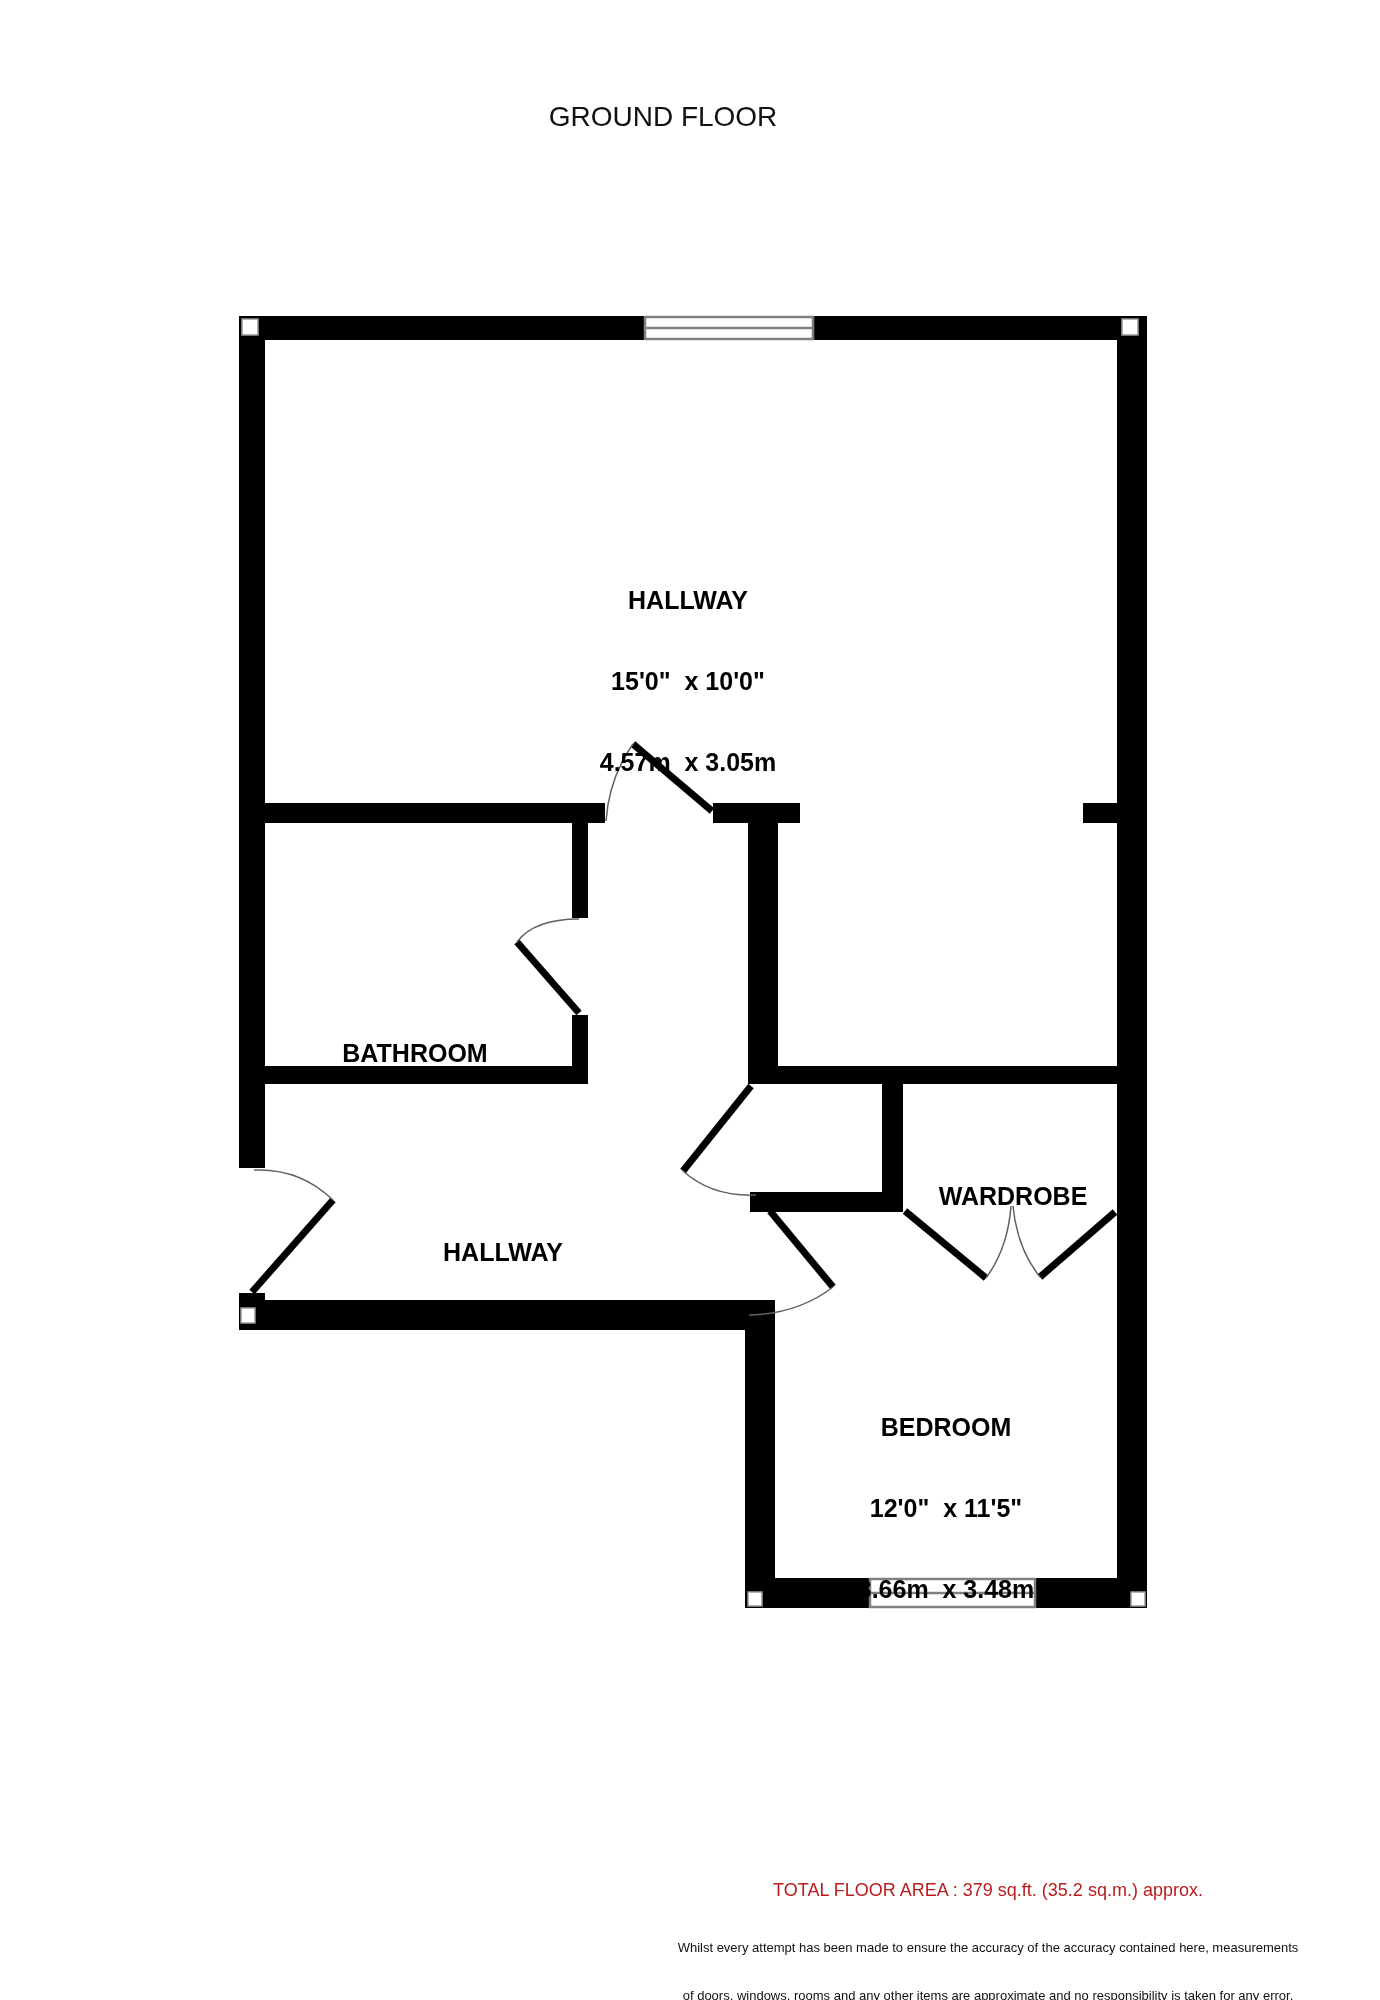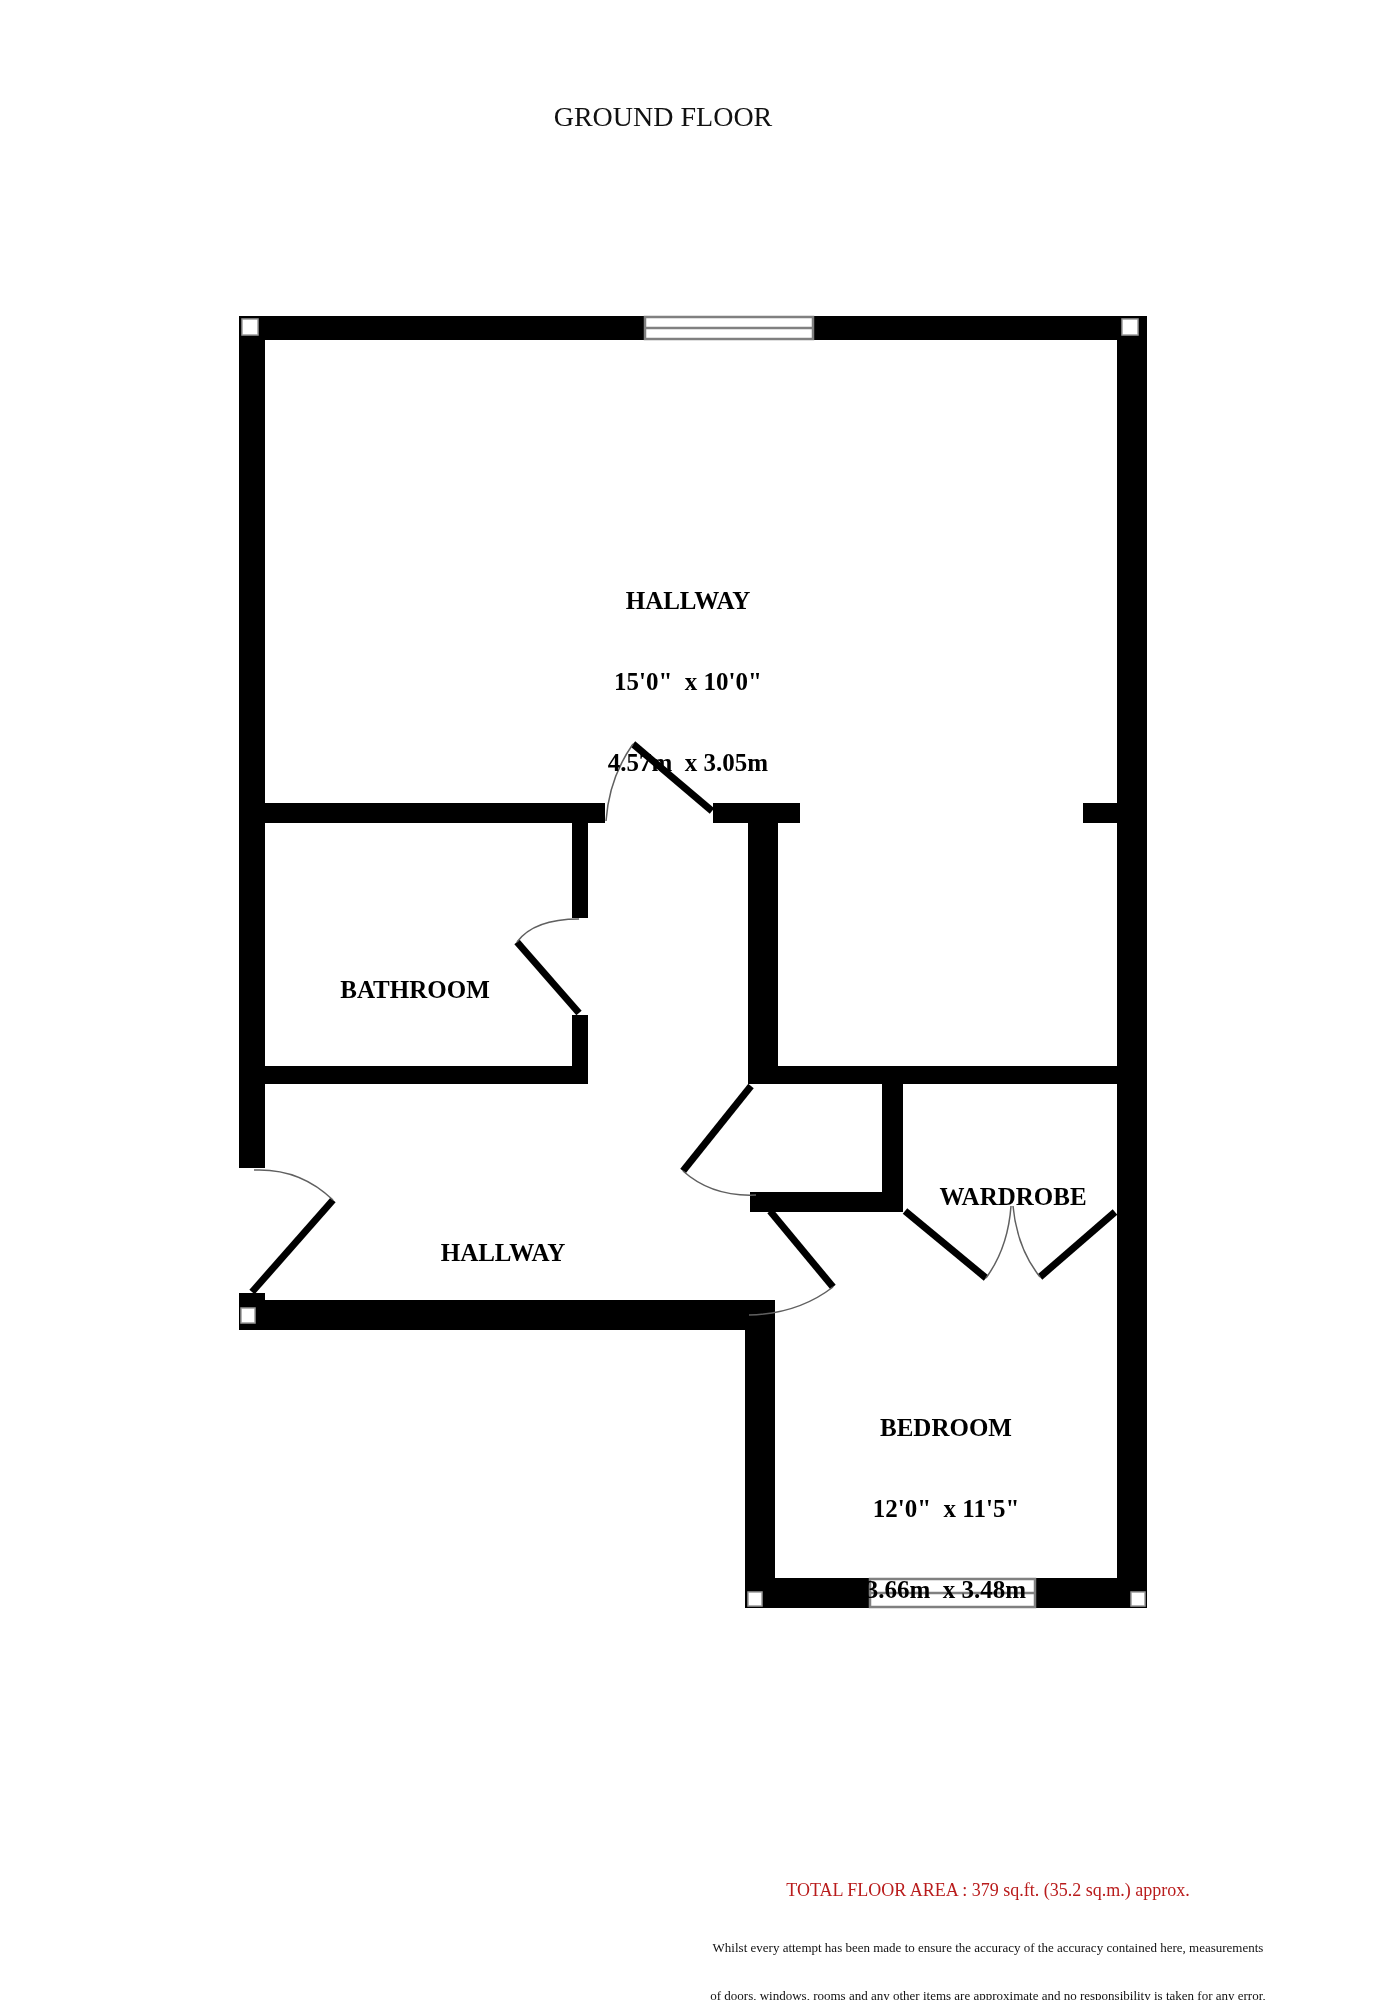--- a/index.html
+++ b/index.html
@@ -1,17 +1,17 @@
 <!DOCTYPE html>
 <html><head>
 <meta charset="utf-8">
 <style>
   html,body{margin:0;padding:0;background:#fff;}
   #canvas{position:relative;width:1380px;height:2000px;background:#ffffff;overflow:hidden;
-          font-family:Liberation Serif, serif;color:#000;}
+          font-family:Liberation Sans, sans-serif;color:#000;}
   #plan-svg{position:absolute;left:0;top:0;}
   .txt{position:absolute;transform:translateX(-50%);text-align:center;white-space:pre;}
   .title-block{font-size:28px;line-height:32px;color:#111;}
   .room-label{font-weight:bold;font-size:25px;line-height:27px;}
   .room-label.small{font-size:21px;line-height:23px;}
   .footer-total{font-size:18px;line-height:20px;color:#b91c1c;}
   .footer-disclaimer{font-size:13px;line-height:16px;color:#111;}
   .wall{fill:#000000;stroke:none;}
   .leaf{stroke:#000000;stroke-width:7;fill:none;stroke-linecap:butt;}
   .arc{stroke:#606060;stroke-width:1.5;fill:none;}
@@ -99,21 +99,21 @@
   <div class="txt title-block" style="left:663px;top:37px;">
     <div>GROUND FLOOR</div>
   </div>
 
   <div class="txt room-label" style="left:688px;top:533px;">
     <div>HALLWAY</div>
     <div>15'0"  x 10'0"</div>
     <div>4.57m  x 3.05m</div>
   </div>
 
-  <div class="txt room-label" style="left:415px;top:922px;text-align:right;">
+  <div class="txt room-label" style="left:415px;top:986px;text-align:right;">
     <div>BATHROOM</div>
   </div>
 
 
 
   <div class="txt room-label" style="left:1013px;top:1129px;">
     <div>WARDROBE</div>
   </div>
 
   <div class="txt room-label" style="left:503px;top:1185px;">

